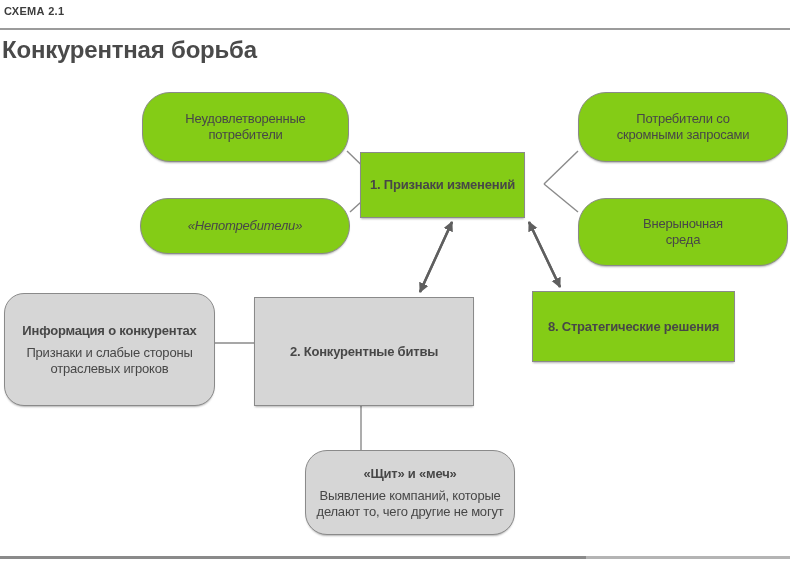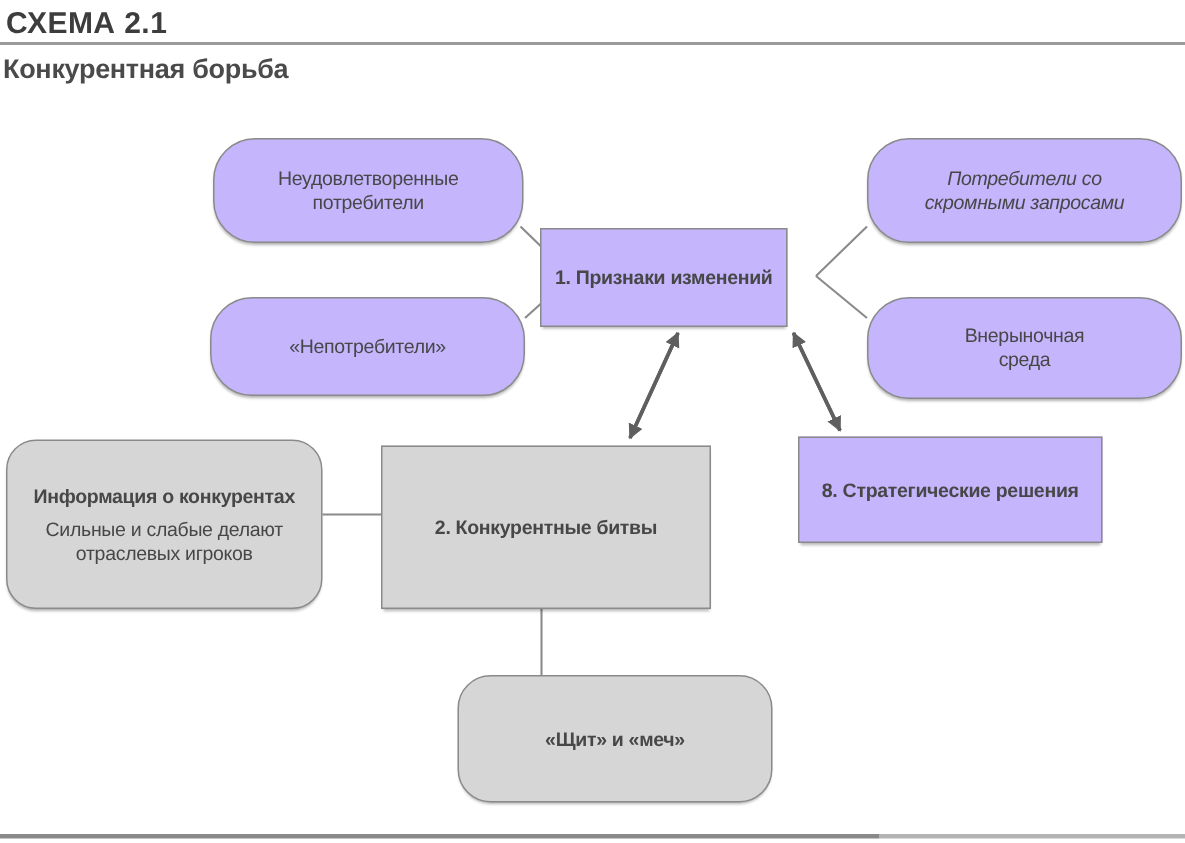--- a/index.html
+++ b/index.html
@@ -7,68 +7,68 @@
     position: relative;
     width: 790px;
     height: 562px;
     background: #ffffff;
     font-family: "Liberation Sans", "DejaVu Sans", sans-serif;
     overflow: hidden;
   }
   .kicker {
     position: absolute;
     left: 4px; top: 5px;
-    font-size: 20px;
+    font-size: 11px;
     font-weight: bold;
     color: #3d3d3d;
     letter-spacing: 0.3px;
   }
   .rule {
     position: absolute;
     left: 0; top: 28px;
     width: 790px; height: 2px;
     background: #9b9b9b;
   }
   .title {
     position: absolute;
     left: 2px; top: 36px;
     margin: 0;
-    font-size: 18px;
+    font-size: 24px;
     font-weight: bold;
     color: #4a4a4a;
     letter-spacing: -0.2px;
   }
   .wires { position: absolute; left: 0; top: 0; }
   .node {
     position: absolute;
     box-sizing: border-box;
     border: 1.4px solid #8a8a8a;
-    background: #c4b5fd;
+    background: #84cc16;
     display: flex;
     flex-direction: column;
     align-items: center;
     justify-content: center;
     text-align: center;
     font-size: 13px;
     line-height: 16px;
     color: #474747;
     padding: 4px 8px;
     box-shadow: 0 2px 2px -1px rgba(0,0,0,0.30);
     letter-spacing: -0.2px;
   }
   .rounded { border-radius: 28px; }
   .gray { background: #d6d6d6; }
   .node .t { font-weight: bold; white-space: pre-line; }
   .node .b { white-space: pre-line; }
   .node .t + .b { margin-top: 6px; }
 
   .n-unsatisfied   { left: 142px; top:  92px; width: 207px; height: 70px; }
-  .n-nonconsumers  { left: 140px; top: 198px; width: 210px; height: 66px; }
+  .n-nonconsumers  { left: 140px; top: 198px; width: 210px; height: 56px; font-style: italic; }
   .n-signs         { left: 360px; top: 152px; width: 165px; height: 66px; padding: 4px; }
-  .n-modest        { left: 578px; top:  92px; width: 210px; height: 70px; font-style: italic; }
+  .n-modest        { left: 578px; top:  92px; width: 210px; height: 70px; }
   .n-nonmarket     { left: 578px; top: 198px; width: 210px; height: 68px; text-align: center; }
   .n-info          { left:   4px; top: 293px; width: 211px; height: 113px; border-radius: 20px; }
   .n-battles       { left: 254px; top: 297px; width: 220px; height: 109px; }
   .n-solutions     { left: 532px; top: 291px; width: 203px; height: 71px; }
   .n-shield        { left: 258px; top: 450px; width: 210px; height: 85px; border-radius: 22px; margin-left: 47px; }
 
   .bar { position: absolute; top: 556px; height: 3px; }
   .bar-dark  { left: 0;     width: 586px; background: #8a8a8a; }
   .bar-light { left: 586px; width: 204px; background: #b4b4b4; }
 </style>
@@ -121,32 +121,34 @@
 скромными запросами</span>
   </div>
 
   <div class="node rounded n-nonmarket">
     <span class="b">Внерыночная
 среда</span>
   </div>
 
   <div class="node gray n-info">
     <span class="t">Информация о конкурентах</span>
-    <span class="b">Сильные и слабые делают
+    <span class="b">Признаки и слабые стороны
 отраслевых игроков</span>
   </div>
 
   <div class="node gray n-battles">
     <span class="t">2. Конкурентные битвы</span>
   </div>
 
   <div class="node n-solutions">
     <span class="t">8. Стратегические решения</span>
   </div>
 
   <div class="node gray n-shield">
     <span class="t">«Щит» и «меч»</span>
+    <span class="b">Выявление компаний, которые
+делают то, чего другие не могут</span>
   </div>
 
   <div class="bar bar-dark"></div>
   <div class="bar bar-light"></div>
 
 </div>
 
 </body></html>

